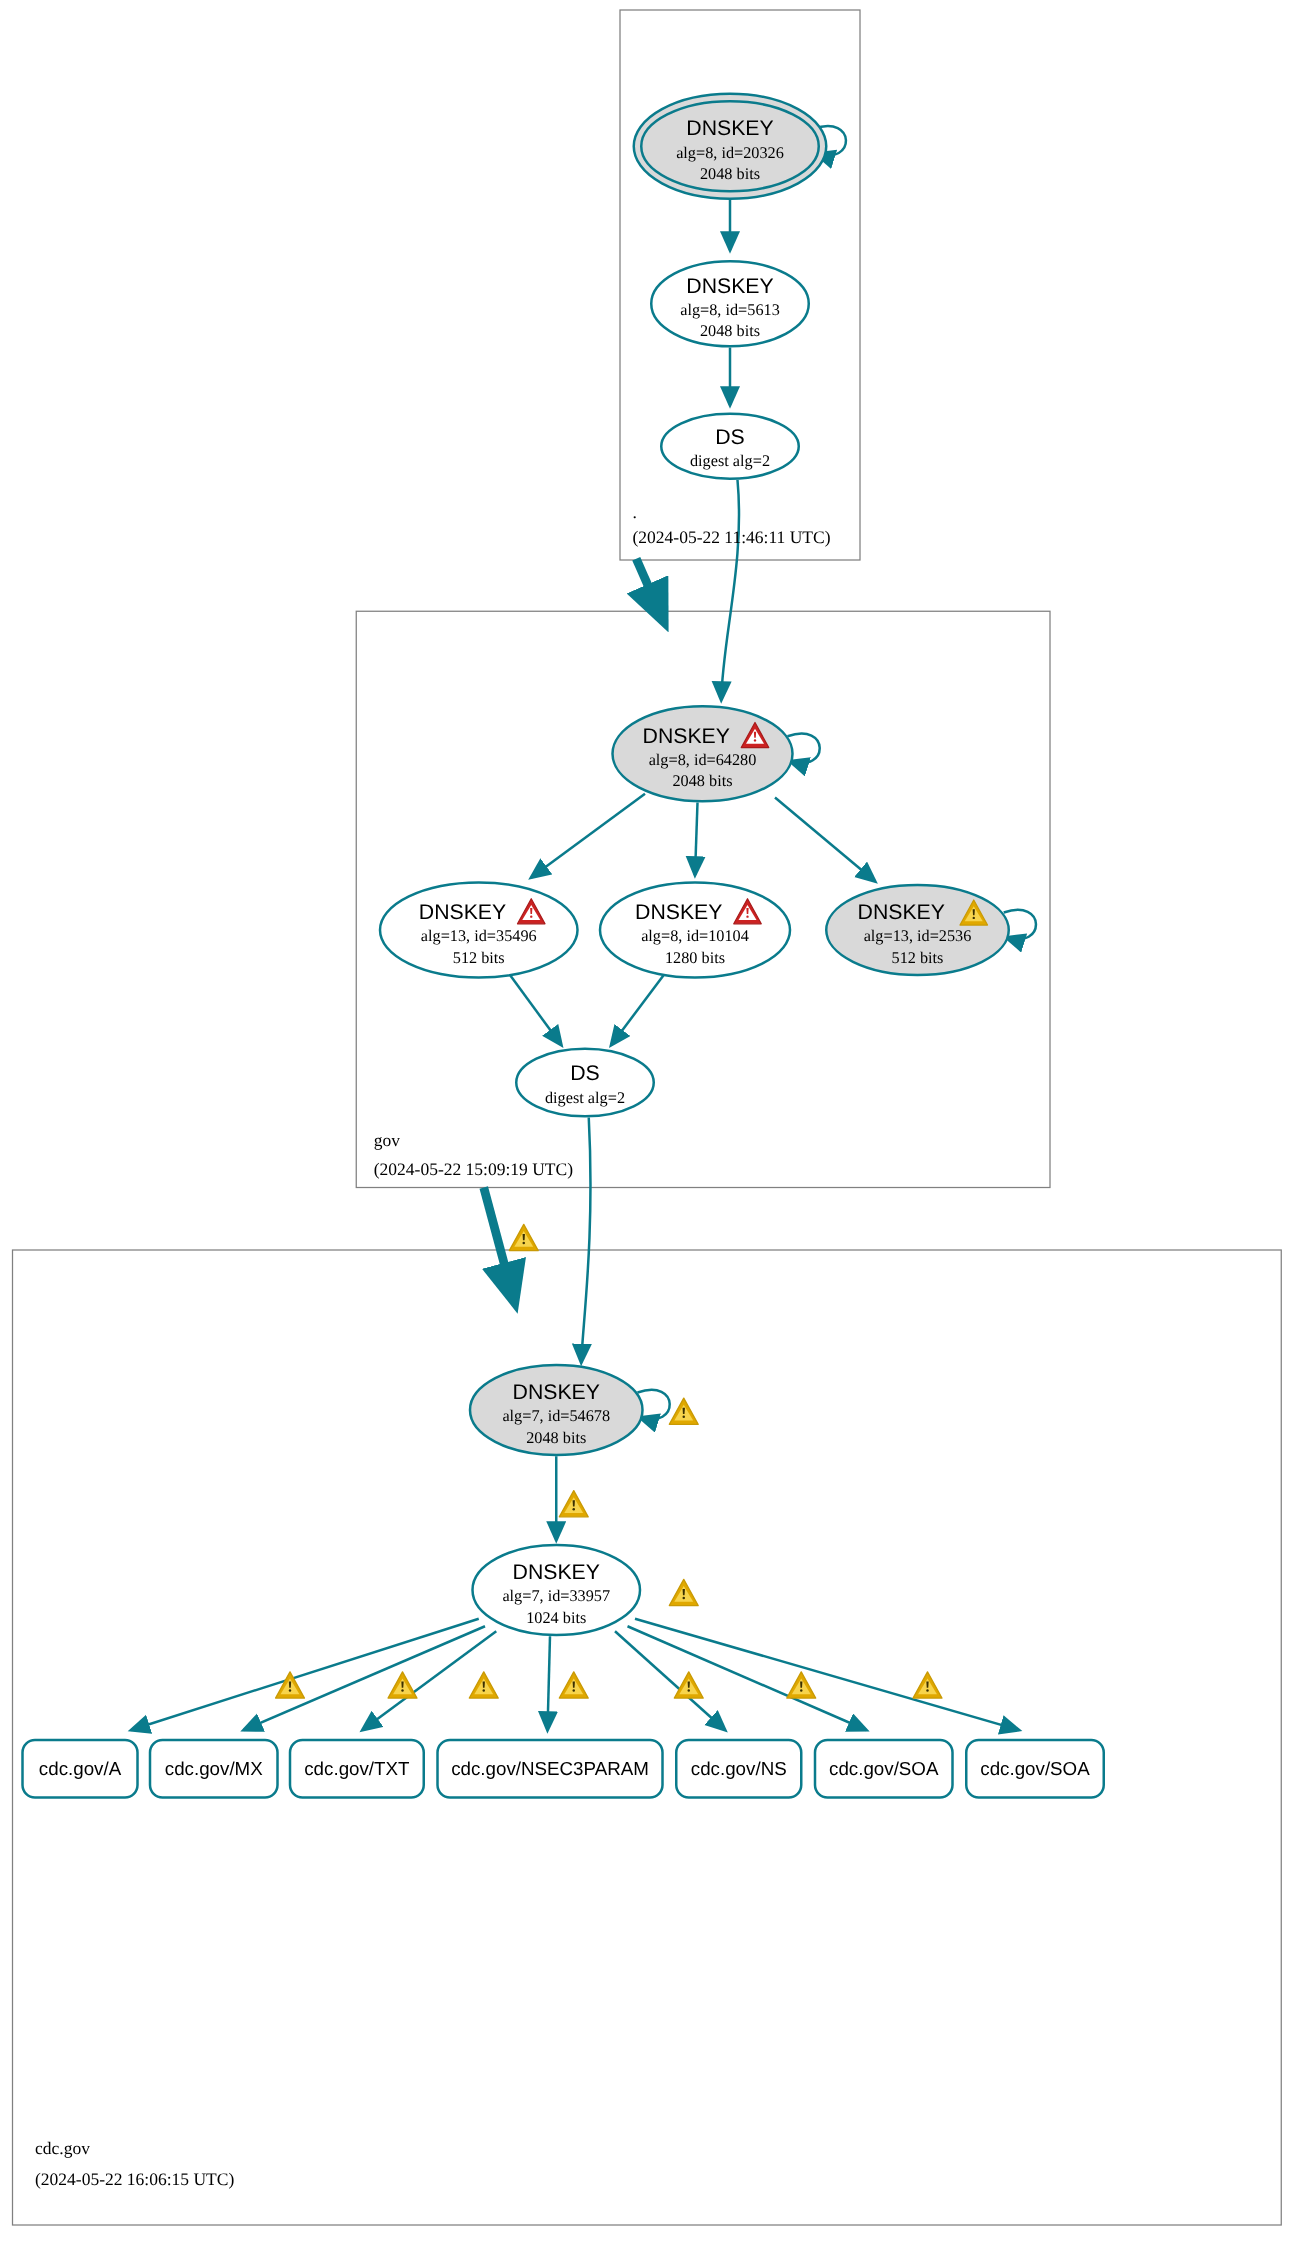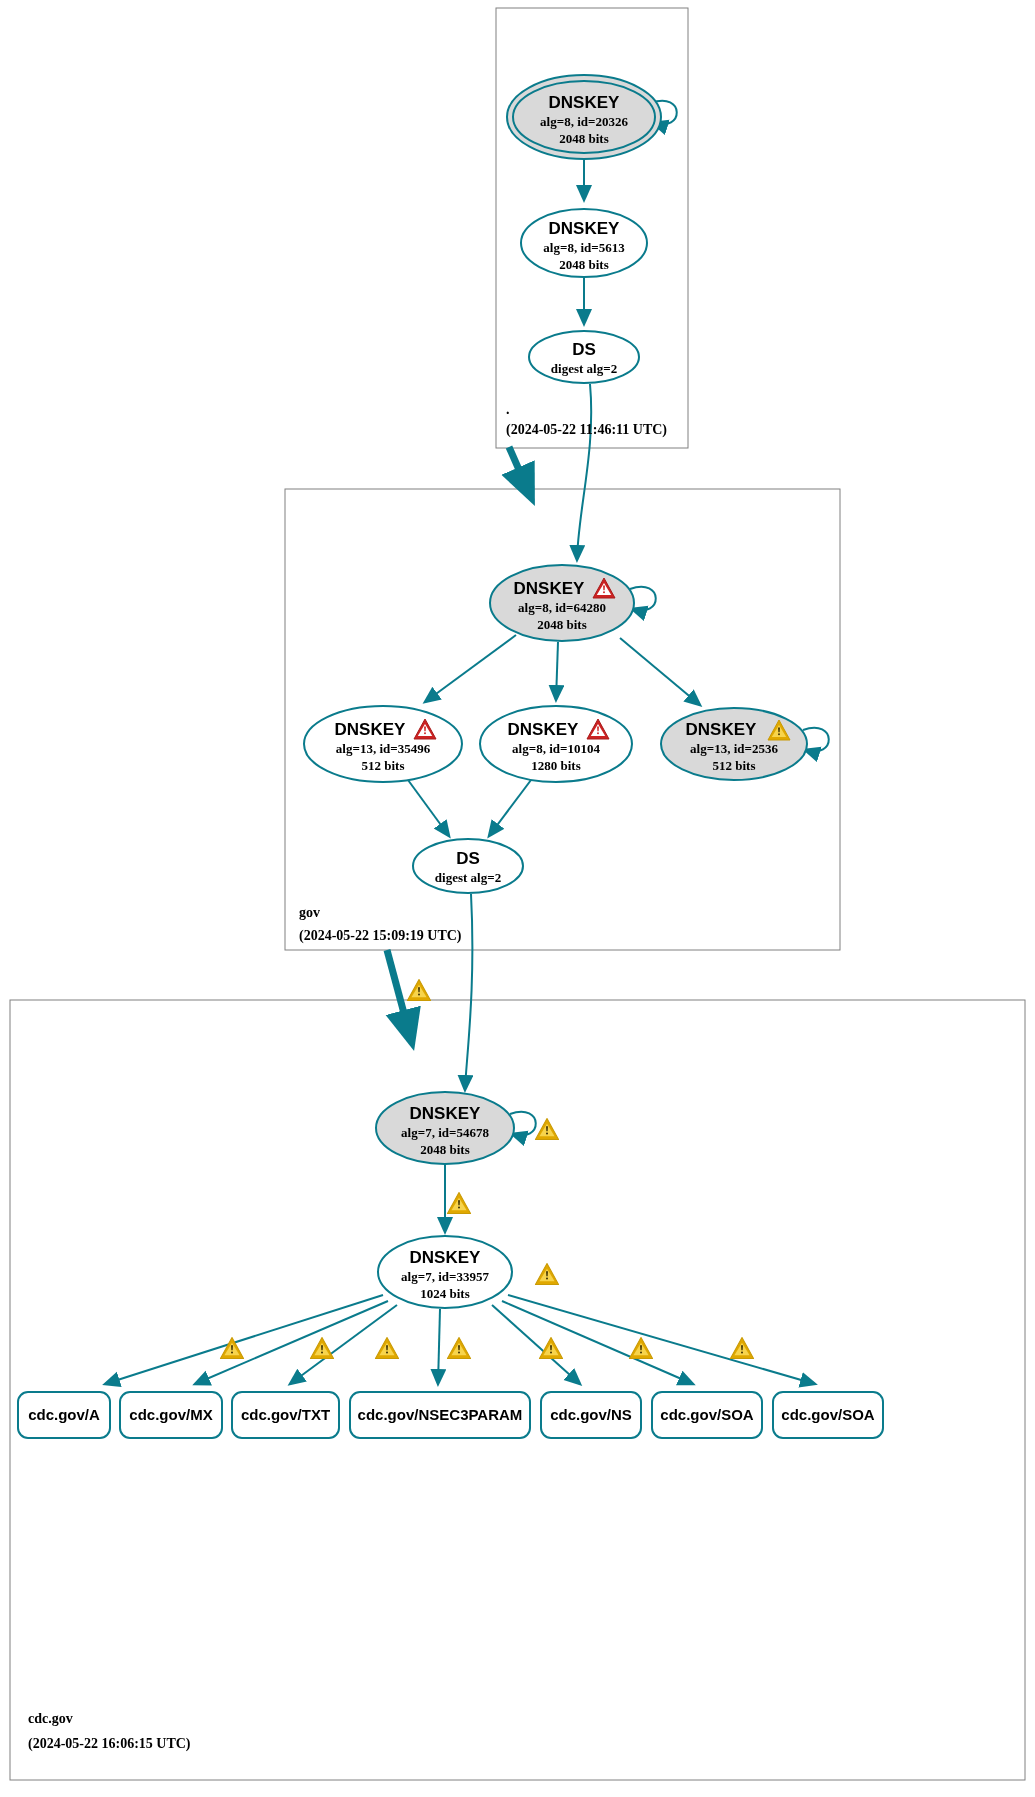--- a/index.html
+++ b/index.html
@@ -12,21 +12,20 @@
     width: 1035px;
     height: 1797px;
     position: relative;
     overflow: hidden;
   }
   #stage {
     position: absolute;
     left: 0; top: 0;
     width: 1035px;
     height: 1797px;
-    font-weight: bold;
   }
   svg#graph {
     position: absolute;
     left: 0; top: 0;
     width: 1035px;
     height: 1797px;
   }
   .zone-box {
     fill: #ffffff;
     stroke: #808080;

